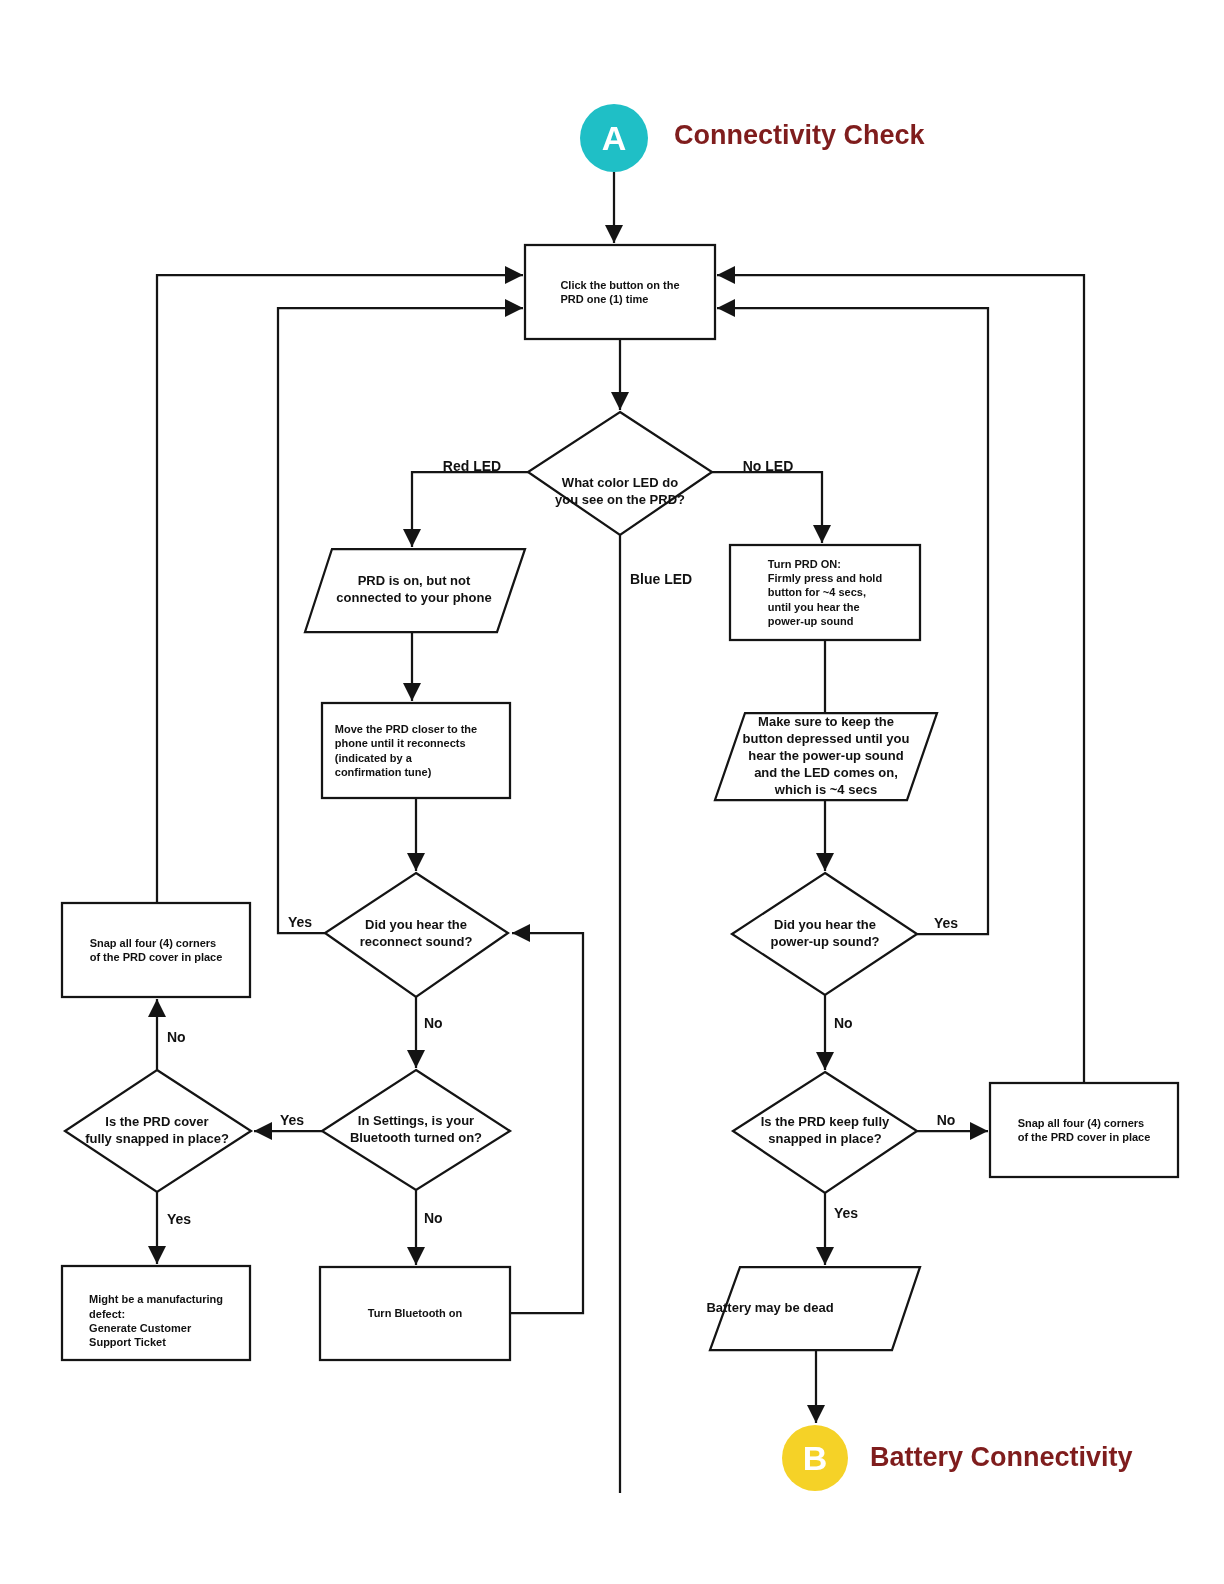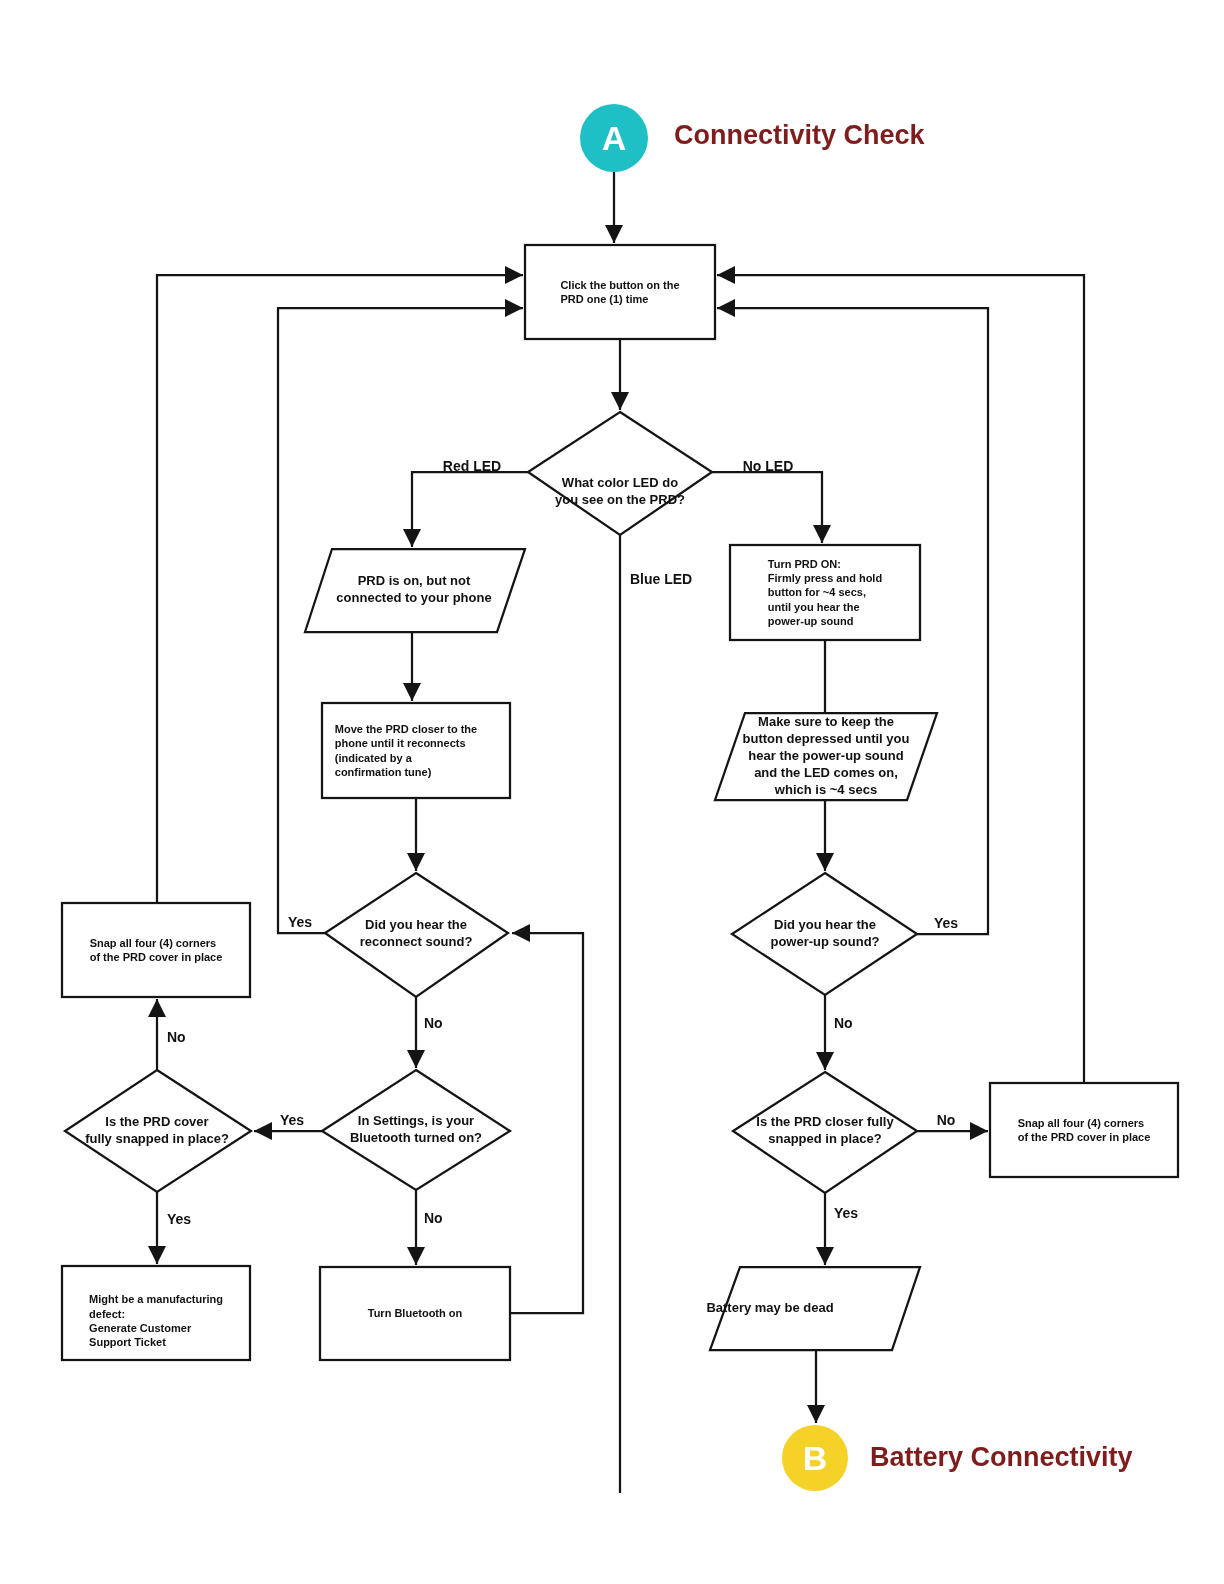--- a/index.html
+++ b/index.html
@@ -150,21 +150,21 @@
 button for ~4 secs,
 until you hear the
 power-up sound</div>
   <div class="ctr" style="left:826px;top:756px;width:220px;">Make sure to keep the
 button depressed until you
 hear the power-up sound
 and the LED comes on,
 which is ~4 secs</div>
   <div class="ctr" style="left:825px;top:934px;width:170px;">Did you hear the
 power-up sound?</div>
-  <div class="ctr" style="left:825px;top:1131px;width:180px;">Is the PRD closer fully
+  <div class="ctr" style="left:825px;top:1131px;width:180px;">Is the PRD keep fully
 snapped in place?</div>
   <div class="boxtxt" style="left:990px;top:1083px;width:188px;height:94px;">Snap all four (4) corners
 of the PRD cover in place</div>
   <div class="ctr" style="left:770px;top:1308px;width:180px;">Battery may be dead</div>
 
   <div class="elbl c" style="left:432px;top:452px;width:80px;">Red LED</div>
   <div class="elbl c" style="left:728px;top:452px;width:80px;">No LED</div>
   <div class="elbl" style="left:630px;top:572px;">Blue LED</div>
   <div class="elbl c" style="left:270px;top:908px;width:60px;">Yes</div>
   <div class="elbl" style="left:424px;top:1016px;">No</div>

